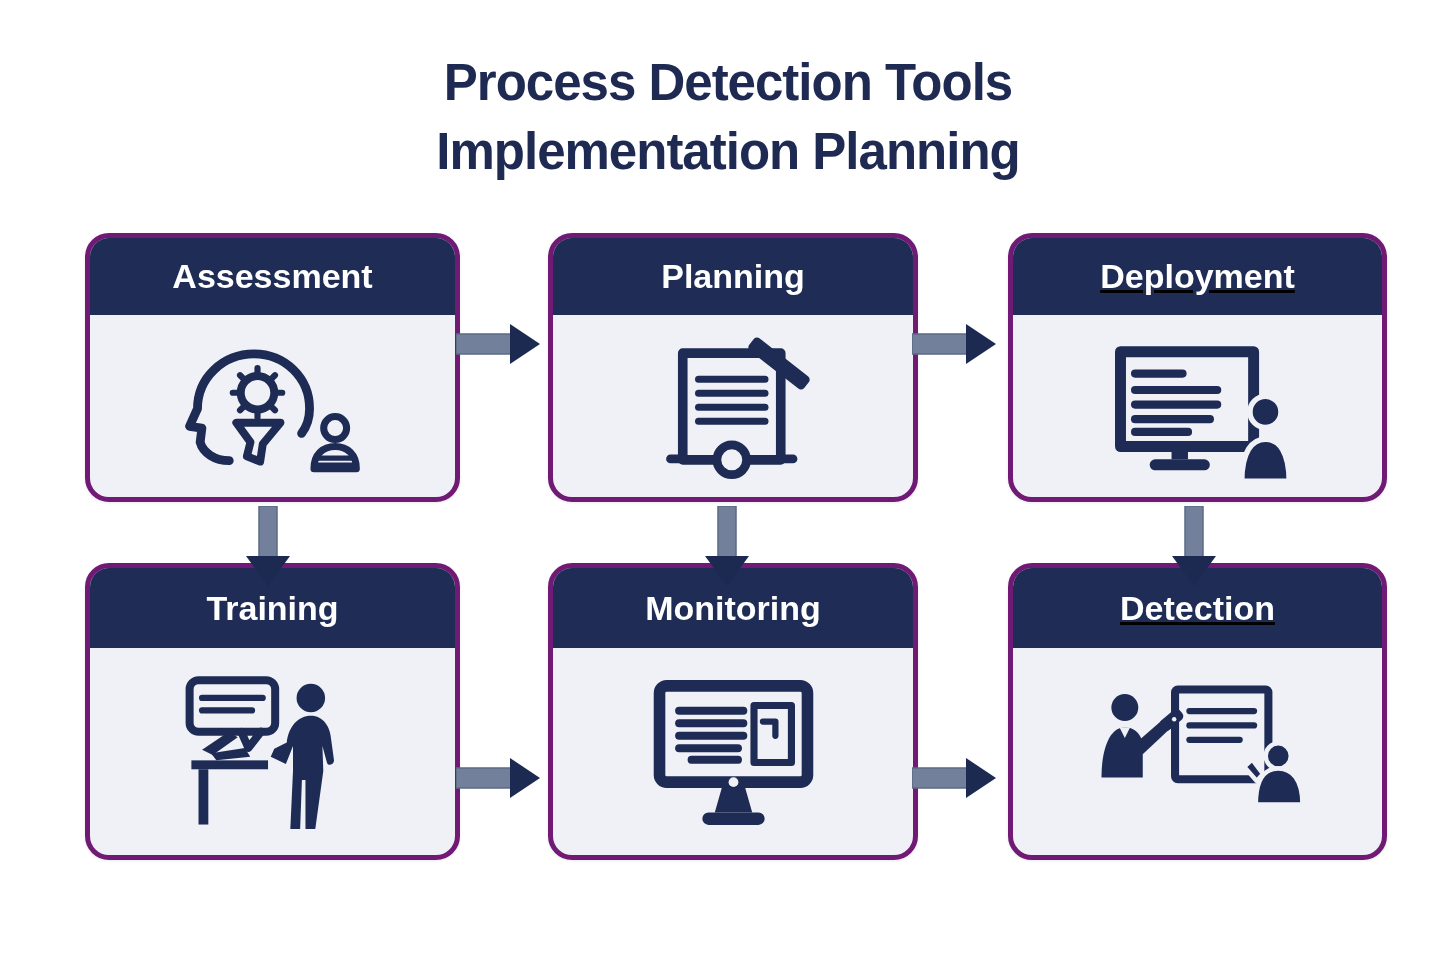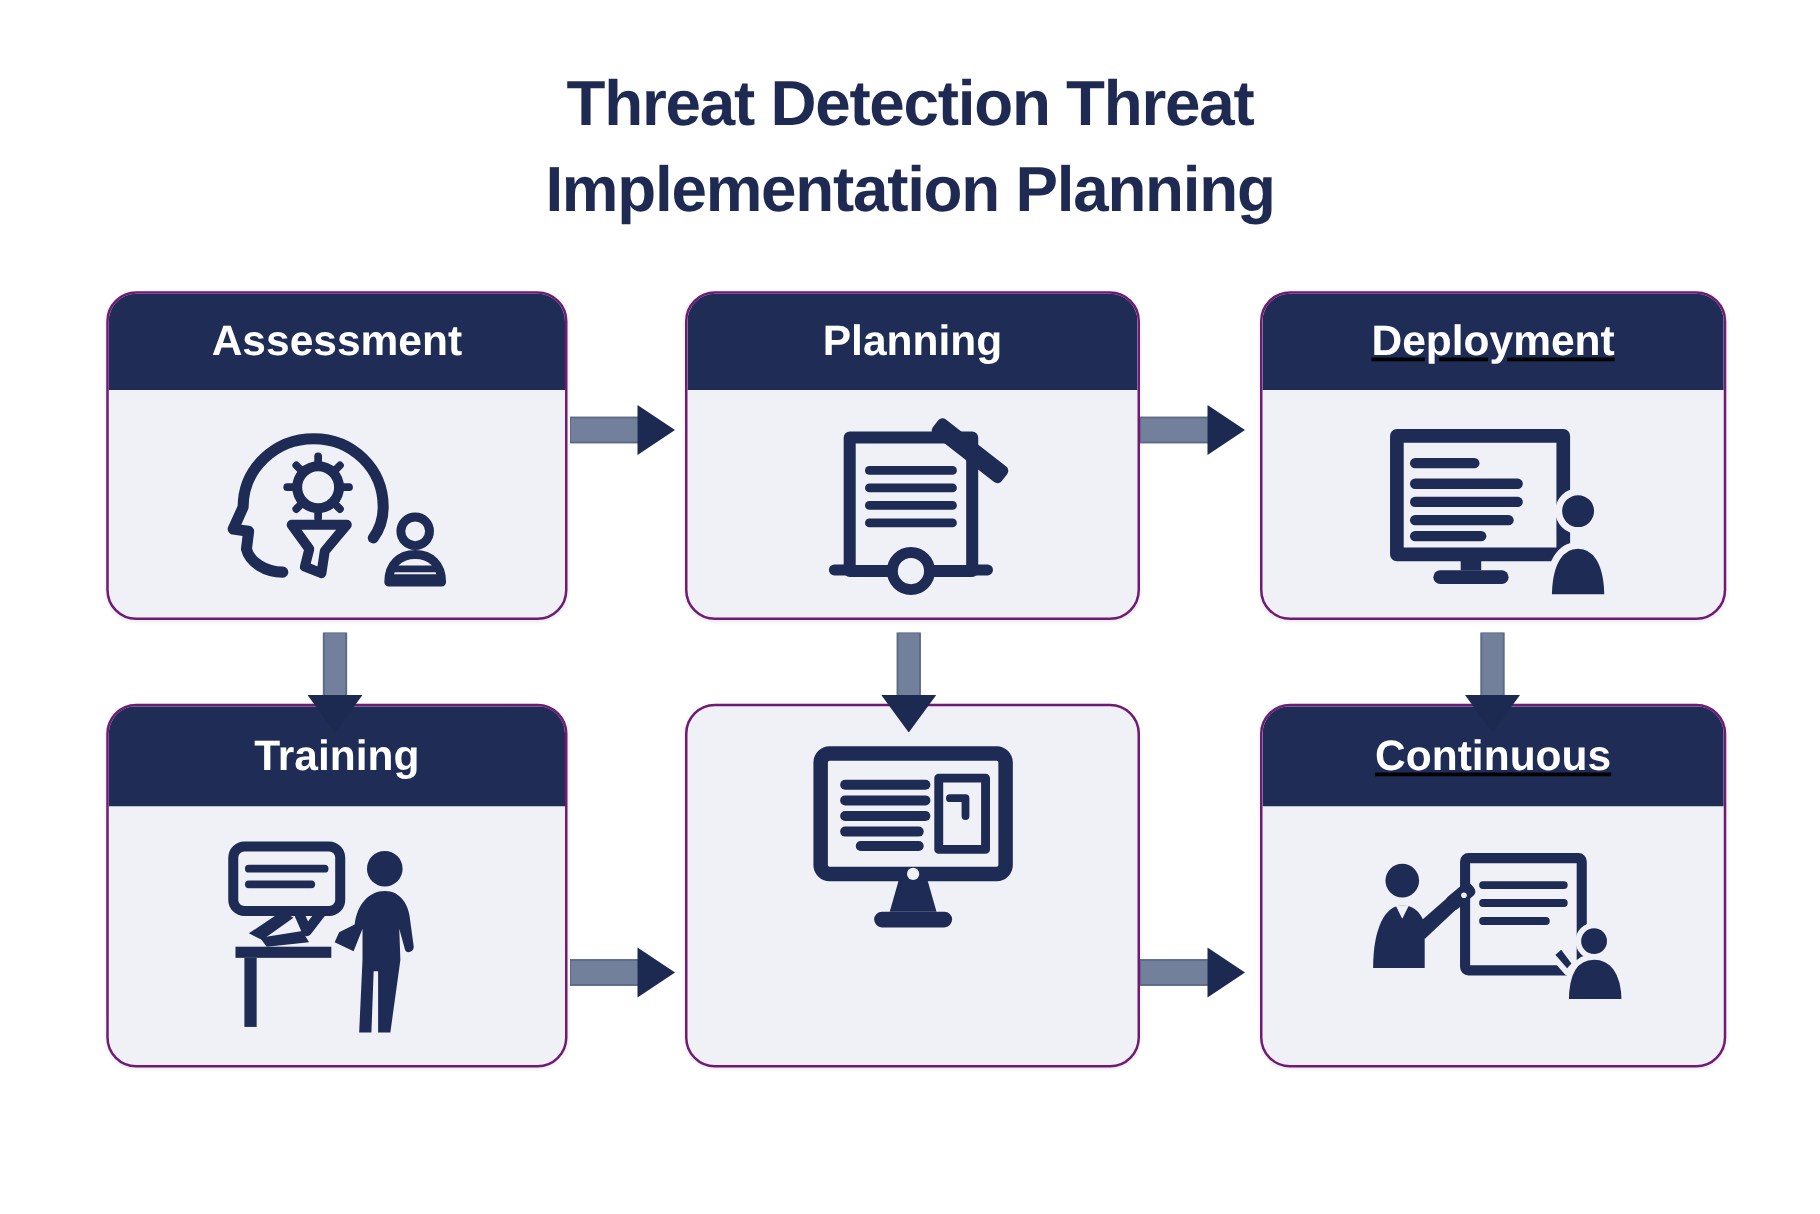--- a/index.html
+++ b/index.html
@@ -7,21 +7,21 @@
     position:relative;width:1456px;height:971px;background:#ffffff;overflow:hidden;
     font-family:"Liberation Sans", sans-serif;
   }
   .title{
     position:absolute;left:0;top:48px;width:100%;text-align:center;
     color:#1e2a52;font-weight:800;font-size:51px;line-height:69px;letter-spacing:-1px;
   }
   .card{
     position:absolute;border-radius:24px;overflow:hidden;
     box-shadow:0 1px 3px rgba(30,42,82,0.10);
-    background:#eff1f6;border:2px solid #701a75;
+    background:#eff1f6;border:5px solid #701a75;
   }
   .card-header{
     background:#1f2c55;color:#ffffff;display:flex;align-items:center;justify-content:center;
     font-weight:800;font-size:34px;letter-spacing:0px;
   }
   .card-body{
     display:flex;align-items:center;justify-content:center;height:100%;
   }
   .row1{top:233px;height:259px;}
   .row1 .card-header{height:77px;}
@@ -34,21 +34,21 @@
   .col3{left:1008px;width:369px;text-decoration:underline;}
   .arrow{position:absolute;}
   .icon-svg{display:block;}
 </style>
 </head>
 <body>
 
 <div class="canvas">
 
   <div class="title">
-    <div>Threat Detection Threat</div>
+    <div>Process Detection Tools</div>
     <div>Implementation Planning</div>
   </div>
 
   <div class="card row1 col1">
     <div class="card-header">
       <span>Assessment</span>
     </div>
     <div class="card-body">
       <svg class="icon-svg" width="215" height="150" viewBox="0 0 230 170" fill="none" stroke="#1e2b54" stroke-linecap="round" stroke-linejoin="round">
         <path d="M 148 116 C 154 108 157 99 157 88 C 157 53 129 26 94 26 C 59 26 30 53 30 88 L 21 108 L 35 110 L 33 126 C 36 138 50 147 66 147" stroke-width="10"></path>
@@ -135,20 +135,23 @@
           <polygon points="36,96 66,76 76,82 48,102"></polygon>
           <polygon points="46,100 84,94 90,104 52,108"></polygon>
           <rect x="24" y="108" width="86" height="10"></rect>
           <rect x="32" y="118" width="11" height="62"></rect>
         </g>
       </svg>
     </div>
   </div>
 
   <div class="card row2 col2">
+    <div class="card-header">
+      <span>Monitoring</span>
+    </div>
     <div class="card-body">
       <svg class="icon-svg" width="205" height="165" viewBox="0 0 230 185" fill="none" stroke="#1e2b54" stroke-linecap="round" stroke-linejoin="round">
         <rect x="32" y="20" width="166" height="108" rx="8" stroke-width="13"></rect>
         <g stroke-width="9">
           <line x1="54" y1="48" x2="126" y2="48"></line>
           <line x1="54" y1="62" x2="126" y2="62"></line>
           <line x1="54" y1="76" x2="126" y2="76"></line>
           <line x1="54" y1="90" x2="120" y2="90"></line>
           <line x1="68" y1="103" x2="120" y2="103"></line>
         </g>
@@ -158,21 +161,21 @@
         <g fill="#1e2b54" stroke="none">
           <polygon points="102,134 128,134 136,162 94,162"></polygon>
           <rect x="80" y="162" width="70" height="14" rx="7"></rect>
         </g>
       </svg>
     </div>
   </div>
 
   <div class="card row2 col3">
     <div class="card-header">
-      <span>Continuous</span>
+      <span>Detection</span>
     </div>
     <div class="card-body">
       <svg class="icon-svg" width="225" height="166" viewBox="0 0 250 185" fill="none" stroke="#1e2b54" stroke-linecap="round" stroke-linejoin="round">
         <rect x="100" y="24" width="104" height="100" rx="3" stroke-width="9"></rect>
         <g stroke-width="7">
           <line x1="116" y1="48" x2="188" y2="48"></line>
           <line x1="116" y1="64" x2="188" y2="64"></line>
           <line x1="116" y1="80" x2="172" y2="80"></line>
         </g>
         <g fill="#1e2b54" stroke="none">

